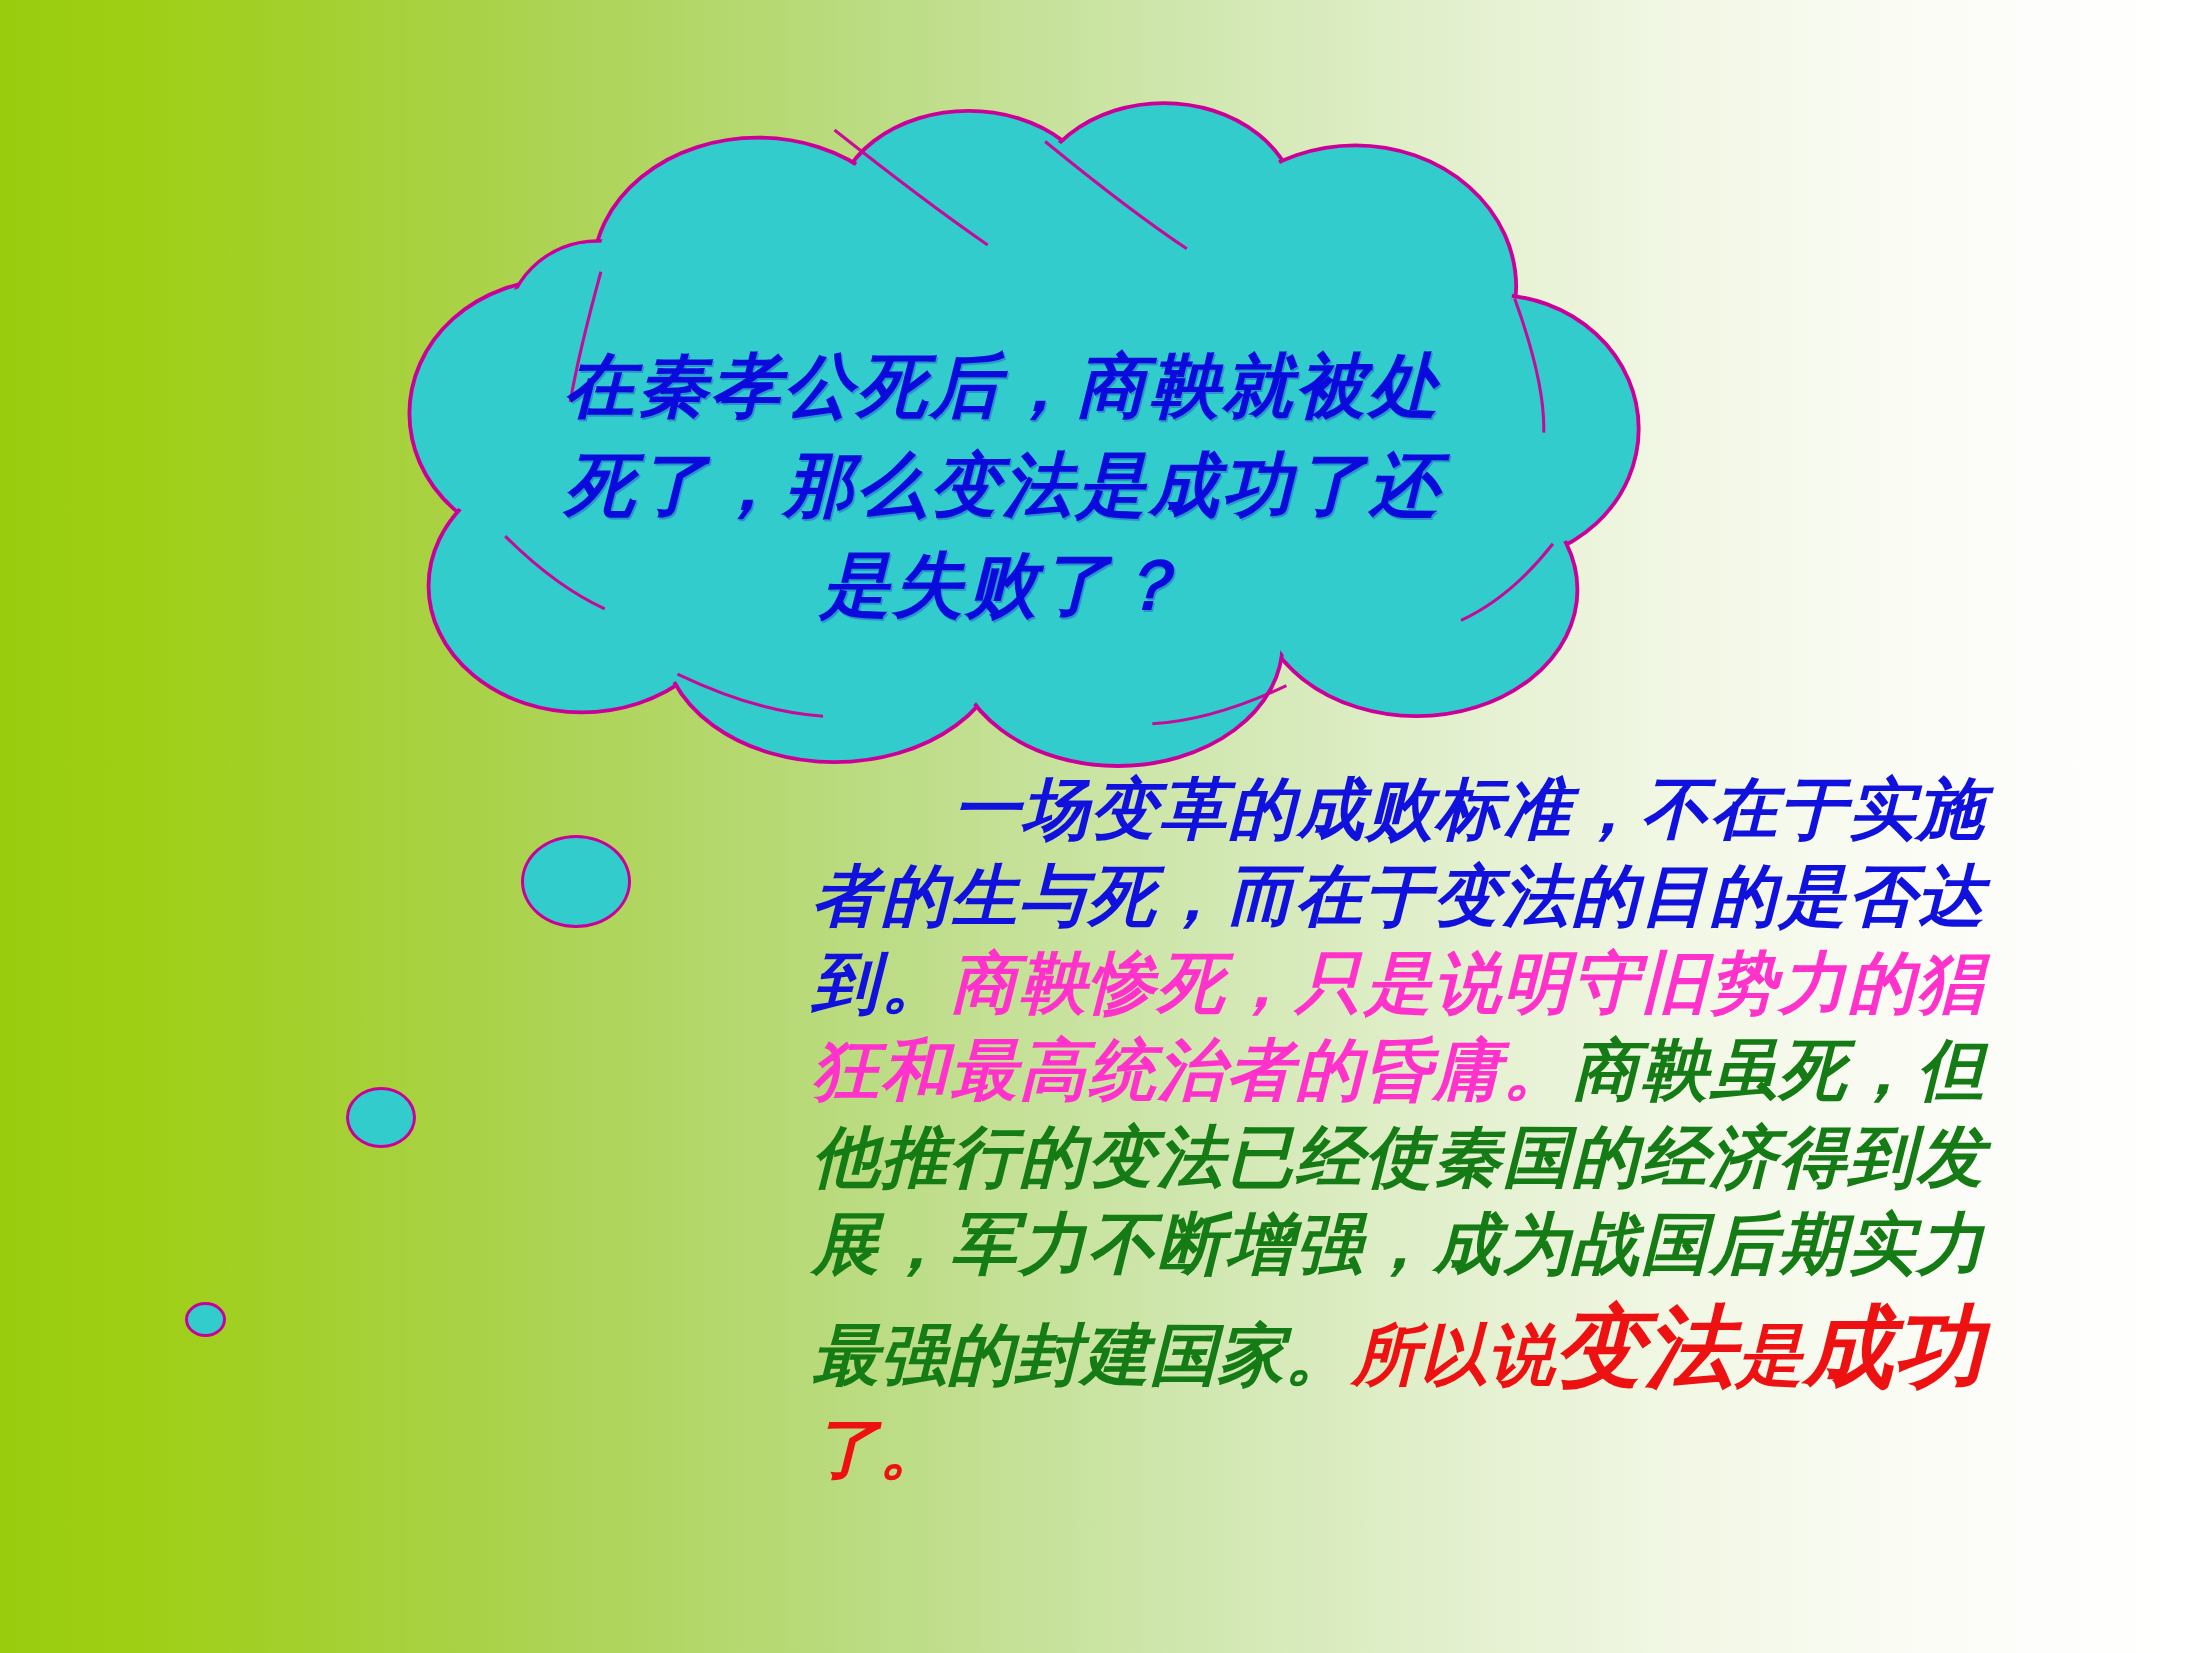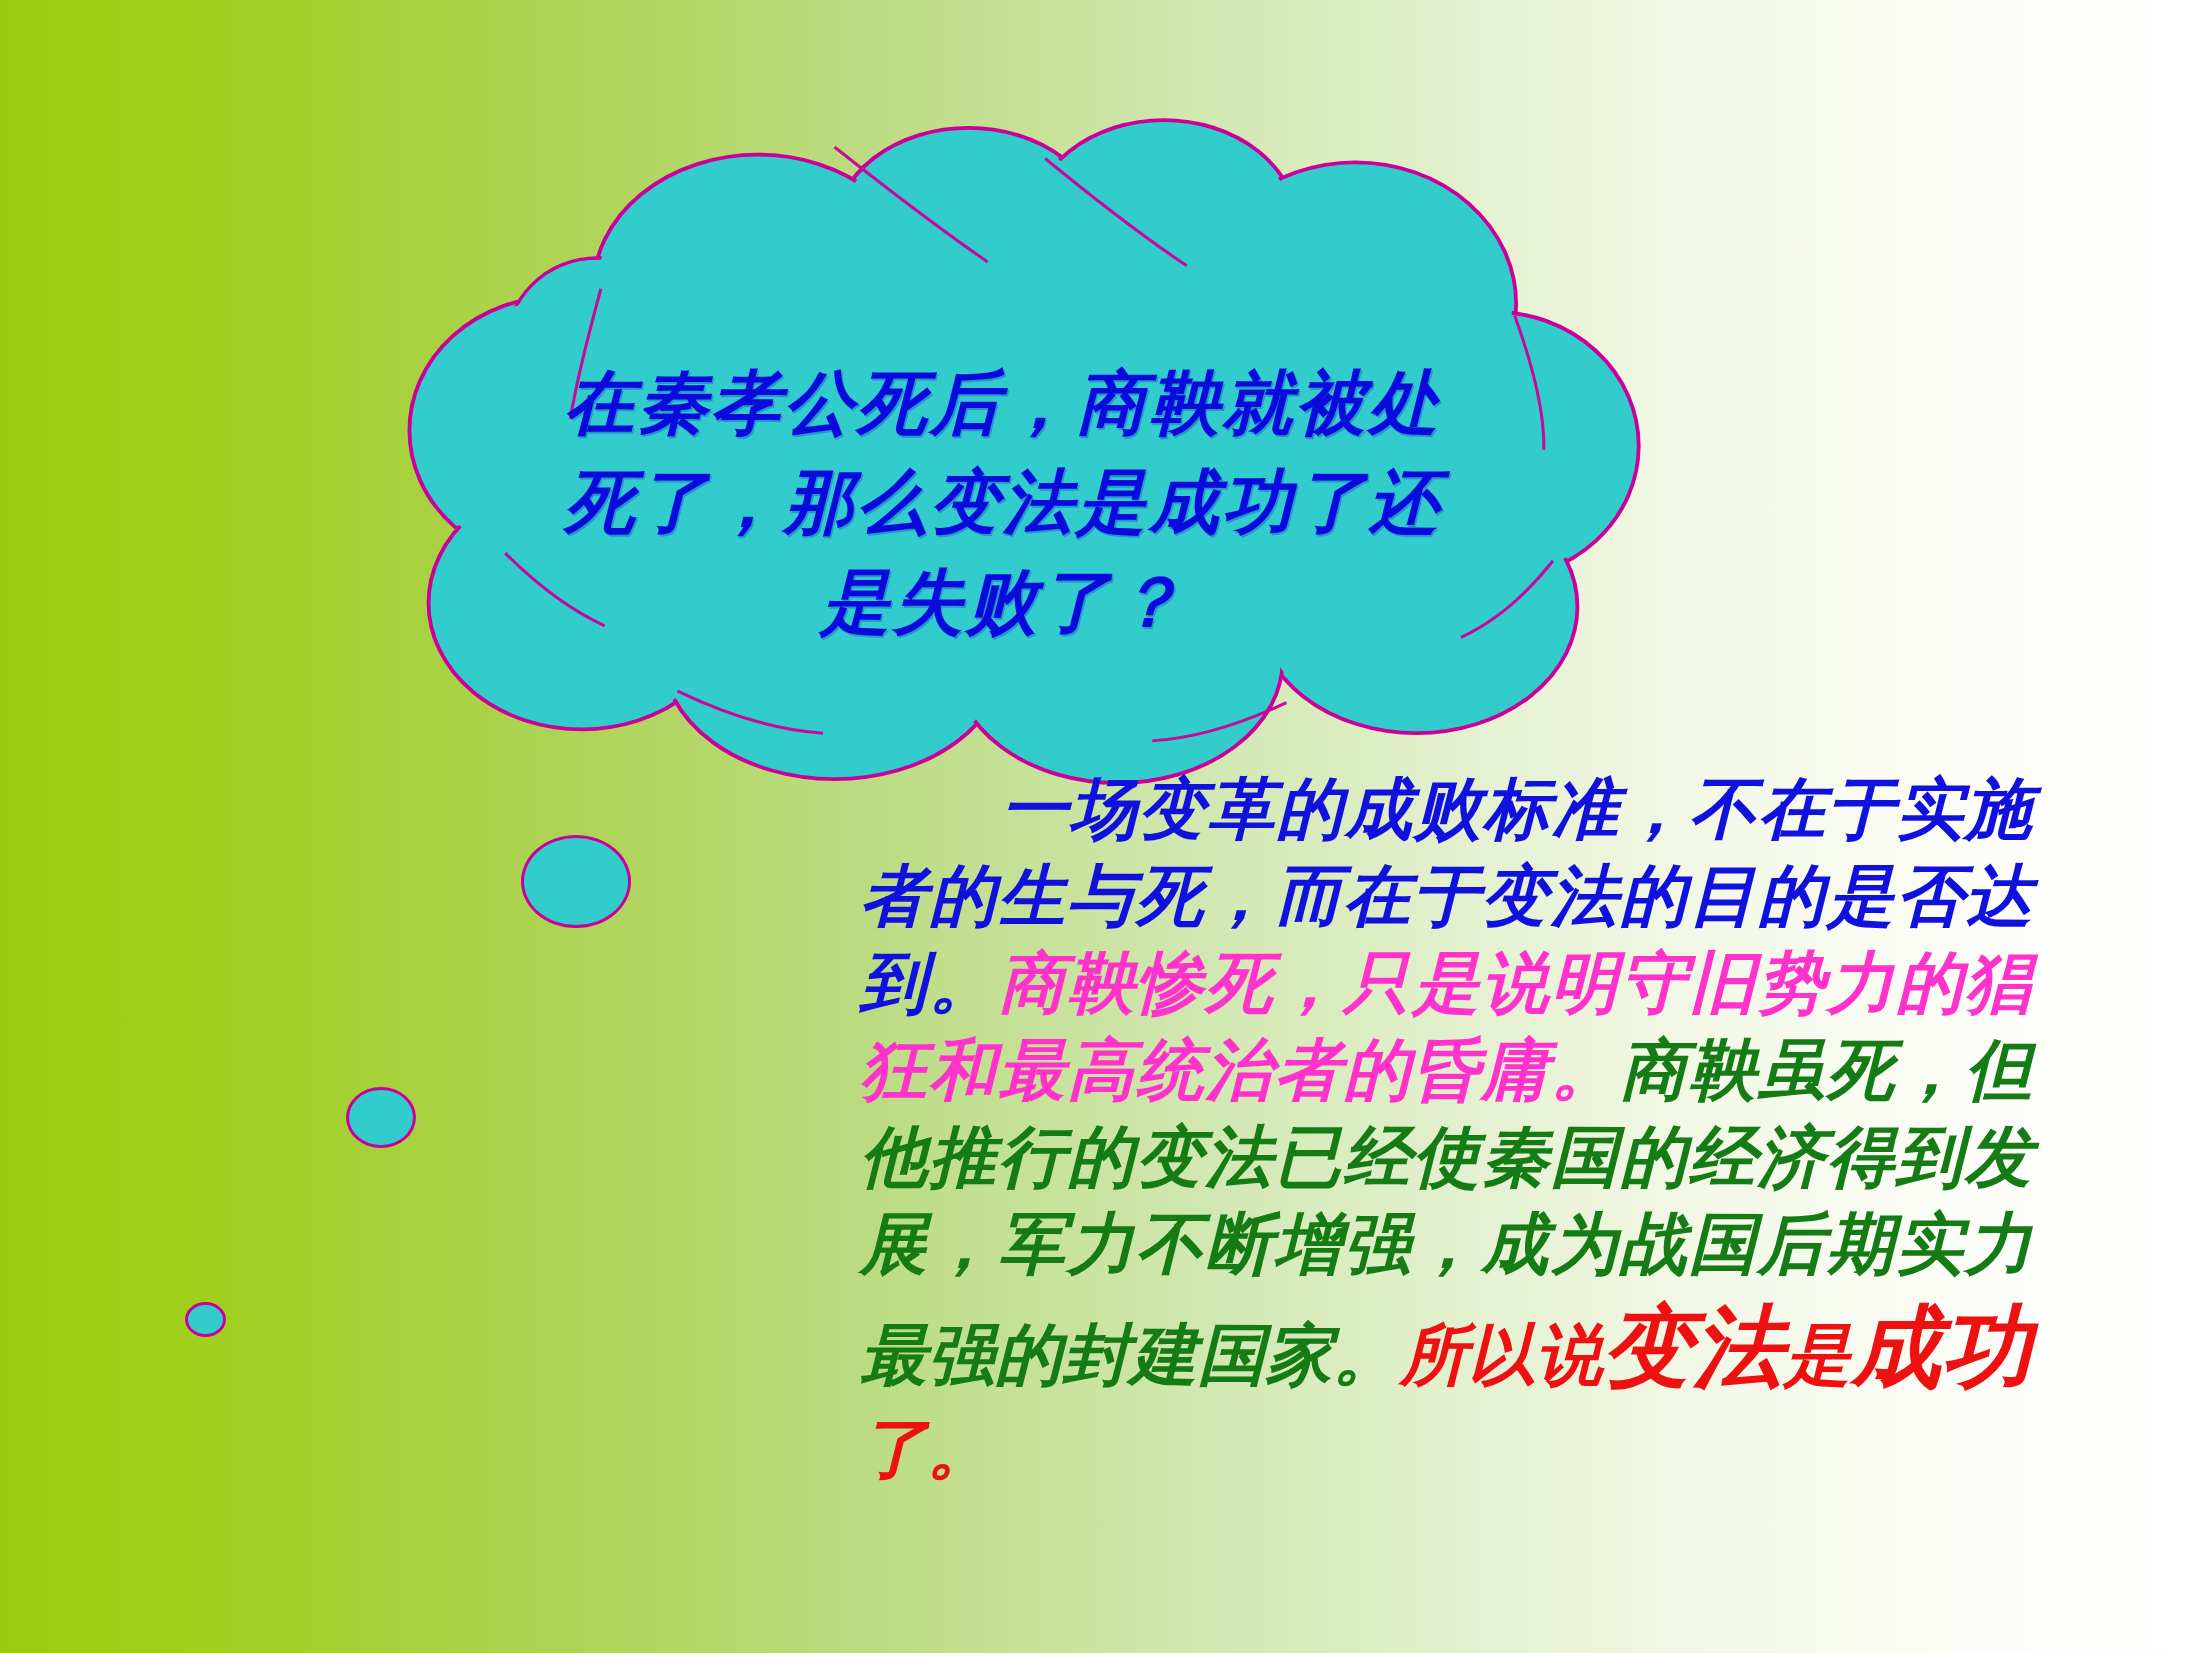--- a/index.html
+++ b/index.html
@@ -27,21 +27,21 @@
         #F1F7E4 76%,
         #F9FBF2 85%,
         #FDFEFB 92%,
         #FFFFFF 100%);
   }
 
   
   #cloud-callout {
     position: absolute;
     left: 329px;
-    top: 124px;
+    top: 107px;
     width: 1348px;
     height: 613px;
   }
   #cloud-callout svg {
     position: absolute;
     left: 0;
     top: 0;
     width: 100%;
     height: 100%;
     overflow: visible;
@@ -71,21 +71,21 @@
     border-radius: 50%;
     box-sizing: border-box;
   }
   #bubble-large  { left: 521px; top: 835px; width: 110px; height: 93px; }
   #bubble-medium { left: 346px; top: 1087px; width: 70px;  height: 61px; }
   #bubble-small  { left: 185px; top: 1302px; width: 41px;  height: 35px; border-width: 3.1px; }
 
   
   #body-text {
     position: absolute;
-    left: 860px;
+    left: 812px;
     top: 766px;
     width: 1172px;
     font-family: "Liberation Serif", serif;
     font-style: italic;
     font-weight: bold;
     font-size: 67px;
     line-height: 1.30;
     text-align: justify;
     text-align-last: left;
     letter-spacing: 0px;

